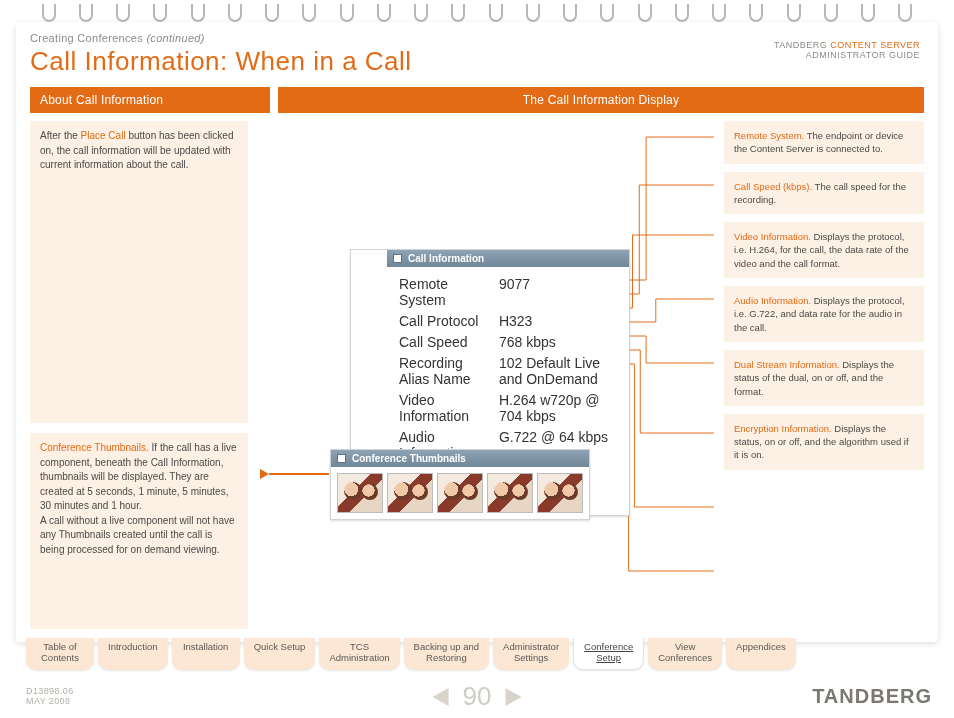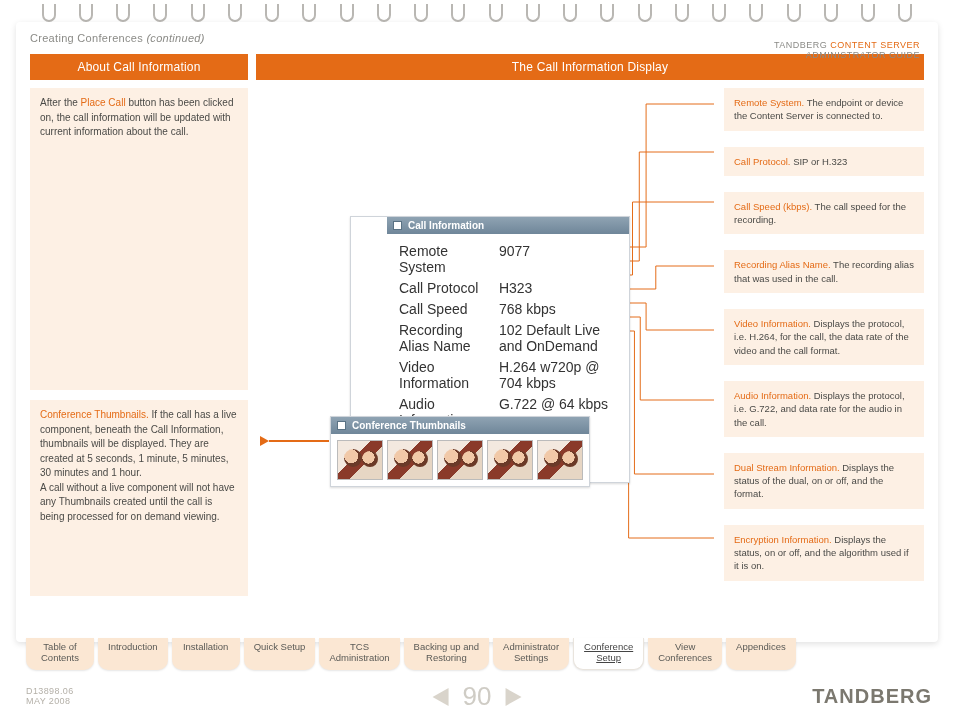--- a/index.html
+++ b/index.html
@@ -68,32 +68,32 @@
     display: flex;
     gap: 8px;
   }
   .bar {
     background: #e46b16;
     color: #fff;
     font-size: 12px;
     padding: 6px 10px;
     letter-spacing: .2px;
   }
-  .bar.left { width: 218px; text-align: center; }
+  .bar.left { width: 240px; }
   .bar.right { flex: 1; text-align: center; }
 
   .columns {
     display: flex;
     margin-top: 8px;
     gap: 10px;
     height: 508px;
   }
   .col-left { width: 218px; display: flex; flex-direction: column; gap: 10px; }
   .col-mid  { flex: 1; position: relative; }
-  .col-right{ width: 200px; display: flex; flex-direction: column; gap: 16px; }
+  .col-right{ width: 200px; display: flex; flex-direction: column; gap: 8px; }
 
   .pane {
     background: #fdf0e4;
     padding: 8px 10px;
     font-size: 10px;
     line-height: 1.45;
     color: #4a4a47;
   }
   .pane .hl { color: #e46b16; }
   .col-left .p1 { min-height: 302px; }
@@ -256,20 +256,21 @@
     <div class="topright">
       <span>TANDBERG</span>
       <span class="cs">CONTENT SERVER</span><br>
       <span>ADMINISTRATOR GUIDE</span>
     </div>
 
     <div class="pretitle">
       <span>Creating Conferences</span>
       <span class="cont">(continued)</span>
     </div>
+    <div class="title">Call Information: When in a Call</div>
 
     <div class="bars">
       <div class="bar left">About Call Information</div>
       <div class="bar right">The Call Information Display</div>
     </div>
 
     <div class="columns">
 
       <div class="col-left">
         <div class="pane p1">
@@ -362,23 +363,21 @@
             <div class="thumb"></div>
             <div class="thumb"></div>
             <div class="thumb"></div>
             <div class="thumb"></div>
           </div>
         </div>
       </div>
 
       <div class="col-right">
         <div class="pane rpane"><span class="hl">Remote System.</span><span> The endpoint or device the Content Server is connected to.</span></div>
-        <div class="pane rpane"><span class="hl">Call Protocol.</span><span> SIP or H.323</span></div>
         <div class="pane rpane"><span class="hl">Call Speed (kbps).</span><span> The call speed for the recording.</span></div>
-        <div class="pane rpane"><span class="hl">Recording Alias Name.</span><span> The recording alias that was used in the call.</span></div>
         <div class="pane rpane"><span class="hl">Video Information.</span><span> Displays the protocol, i.e. H.264,  for the call, the data rate of the video and the call format.</span></div>
         <div class="pane rpane"><span class="hl">Audio Information.</span><span> Displays the protocol, i.e. G.722, and data rate for the audio in the call.</span></div>
         <div class="pane rpane"><span class="hl">Dual Stream Information.</span><span> Displays the status of the dual, on or off, and the format.</span></div>
         <div class="pane rpane"><span class="hl">Encryption Information.</span><span> Displays the status, on or off, and the algorithm used if it is on.</span></div>
       </div>
     </div>
   </div>
 
   <div class="footer-tabs" id="tabs">
       <div class="tab">Table of<br>Contents</div>

